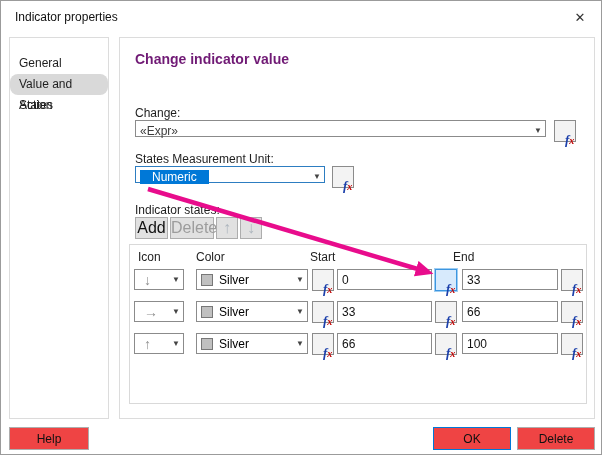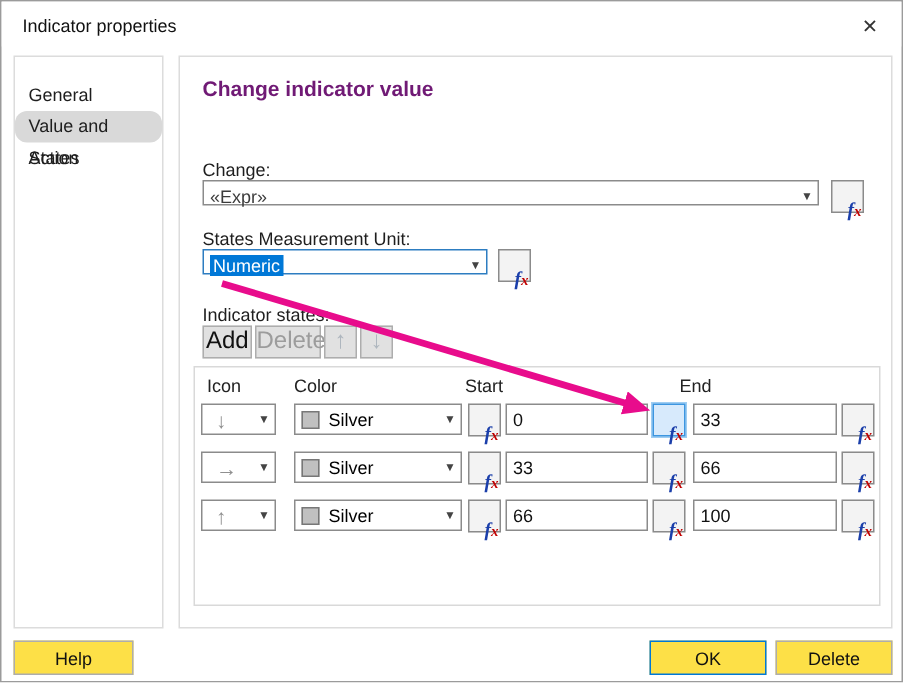--- a/index.html
+++ b/index.html
@@ -30,21 +30,21 @@
   .lbl { position:absolute; left:15px; color:#1e1e1e; }
   .lbl-value  { top:68px; }
   .lbl-unit   { top:114px; }
   .lbl-states { top:165px; }
 
   .combo { position:absolute; height:17px; border:1px solid #8b8b8b; background:#fff; cursor:default; }
   .combo-value { left:15px; top:82px;  width:411px; }
   .combo-unit  { left:15px; top:128px; width:190px; border-color:#2d7dc1; }
   .combo-text { position:absolute; left:4px; top:3px; white-space:nowrap; }
   .expr { color:#3c3c3c; }
-  .sel-text { background:#0078d7; color:#fff; padding:0 2px; }
+  .sel-text { background:#0078d7; color:#fff; padding:0 12px; }
   .caret { position:absolute; right:3px; top:6px; font-size:8px; color:#444; line-height:1; }
 
   
   .fx { position:absolute; width:22px; height:21px; border:1px solid #8b8b8b; background:#f3f3f3;
         font-family:"Liberation Serif", serif; font-style:italic; padding:10px; cursor:pointer;
         line-height:17px; text-align:center; }
   .fxf { color:#1b3faa; font-weight:bold; font-size:13px; font-style:italic; }
   .fxx { color:#c00000; font-weight:bold; font-size:10px; font-style:italic; }
   .fx.hl { border:1px solid #3c96e0; background:#d7eafc; box-shadow:0 0 0 1px #9ecdf2; }
   .fx-value { left:434px; top:82px; }
@@ -78,21 +78,21 @@
   .row .fx-a { left:178px; top:0; }
   .row .fx-b { left:301px; top:0; }
   .row .fx-c { left:427px; top:0; }
 
   .txt { position:absolute; top:0; height:21px; border:1px solid #8b8b8b; padding:0 4px;
          font-family:"Liberation Sans", sans-serif; font-size:12px; color:#111; }
   .txt-start { left:203px; width:95px; }
   .txt-end   { left:328px; width:96px; }
 
   
-  .footbtn { position:absolute; height:23px; border:1px solid #adadad; background:#fde047;
+  .footbtn { position:absolute; height:23px; border:1px solid #adadad; background:#ef4444;
              font-family:"Liberation Sans", sans-serif; font-size:12px; cursor:pointer; color:#111; }
   .btn-help   { left:8px;   top:426px; width:80px; }
   .btn-ok     { left:432px; top:426px; width:78px; border:1px solid #0078d7; }
   .btn-cancel { left:516px; top:426px; width:78px; }
 
   
   .annotation { position:absolute; left:0; top:0; z-index:20; pointer-events:none; }
 </style>
 </head>
 <body>

